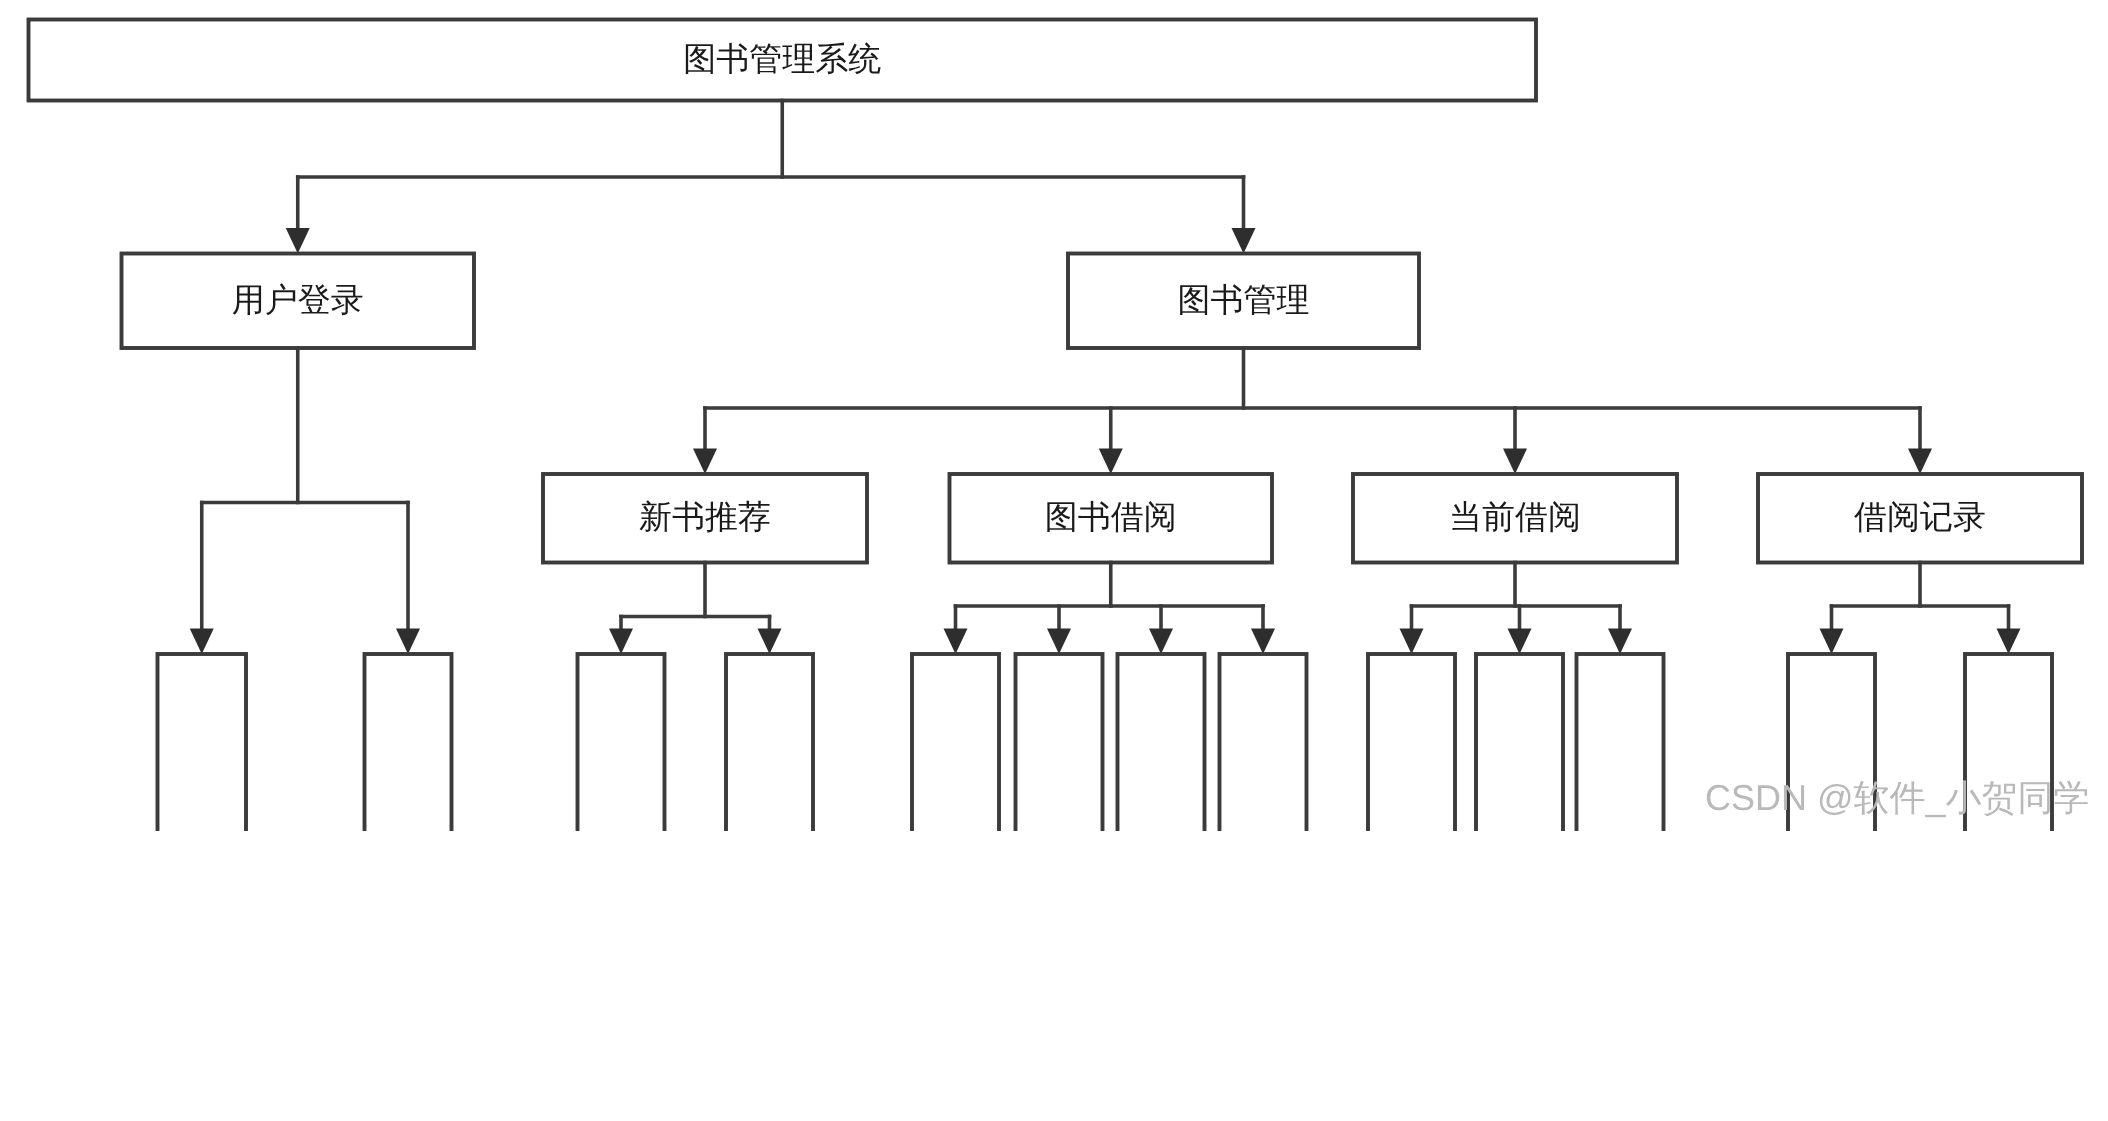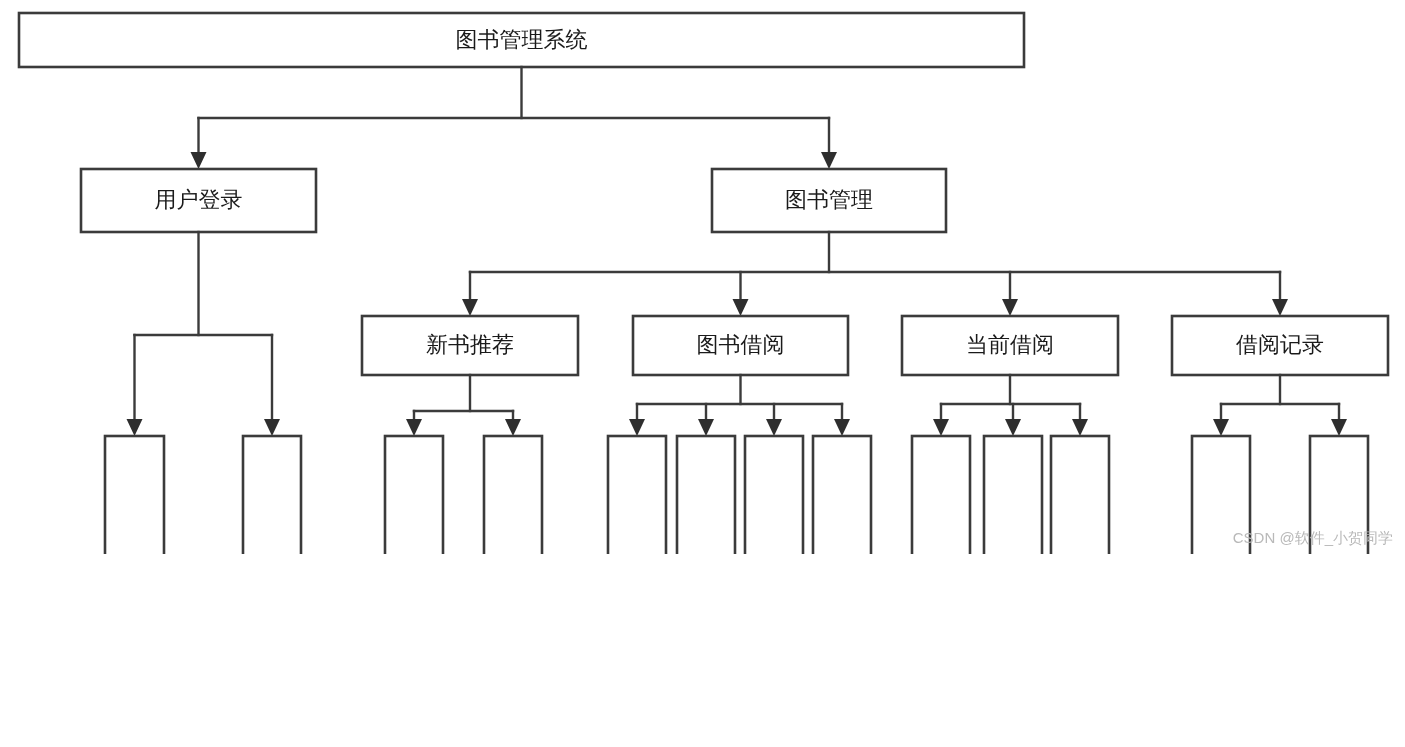--- a/index.html
+++ b/index.html
@@ -62,21 +62,21 @@
     justify-content: center;
     white-space: nowrap;
     pointer-events: none;
     user-select: none;
   }
   .watermark {
     position: absolute;
     right: 12px;
     bottom: 6px;
     font-family: "Liberation Sans", "DejaVu Sans", sans-serif;
-    font-size: 15px;
+    font-size: 24px;
     color: #b9b9b9;
     white-space: nowrap;
     user-select: none;
   }
 </style>
 </head>
 <body>
 
 <div id="diagram-root">
 

